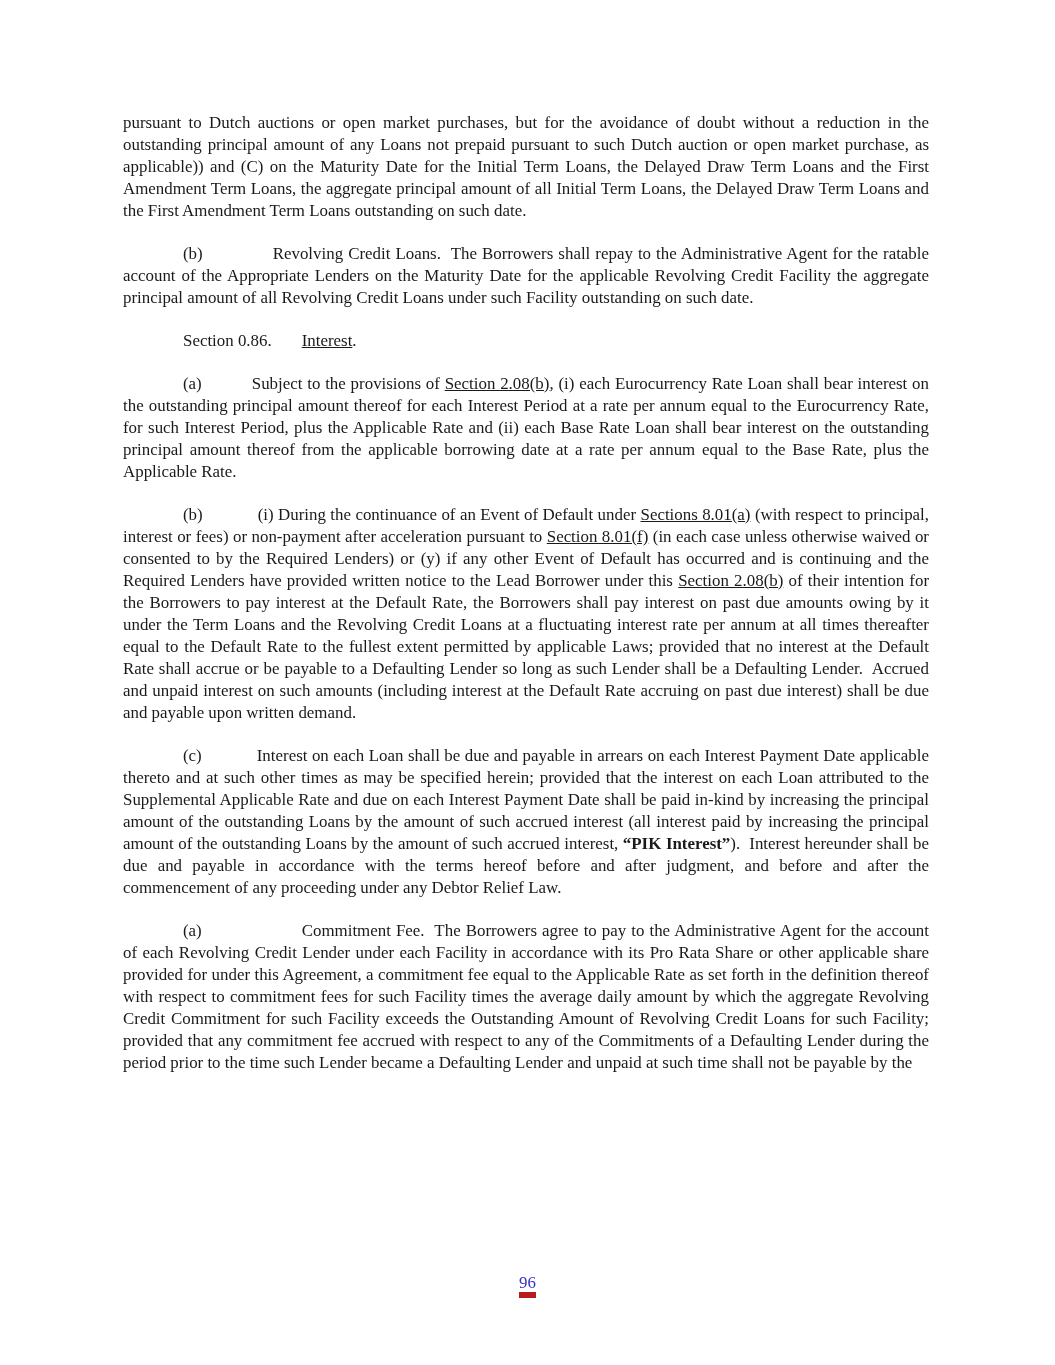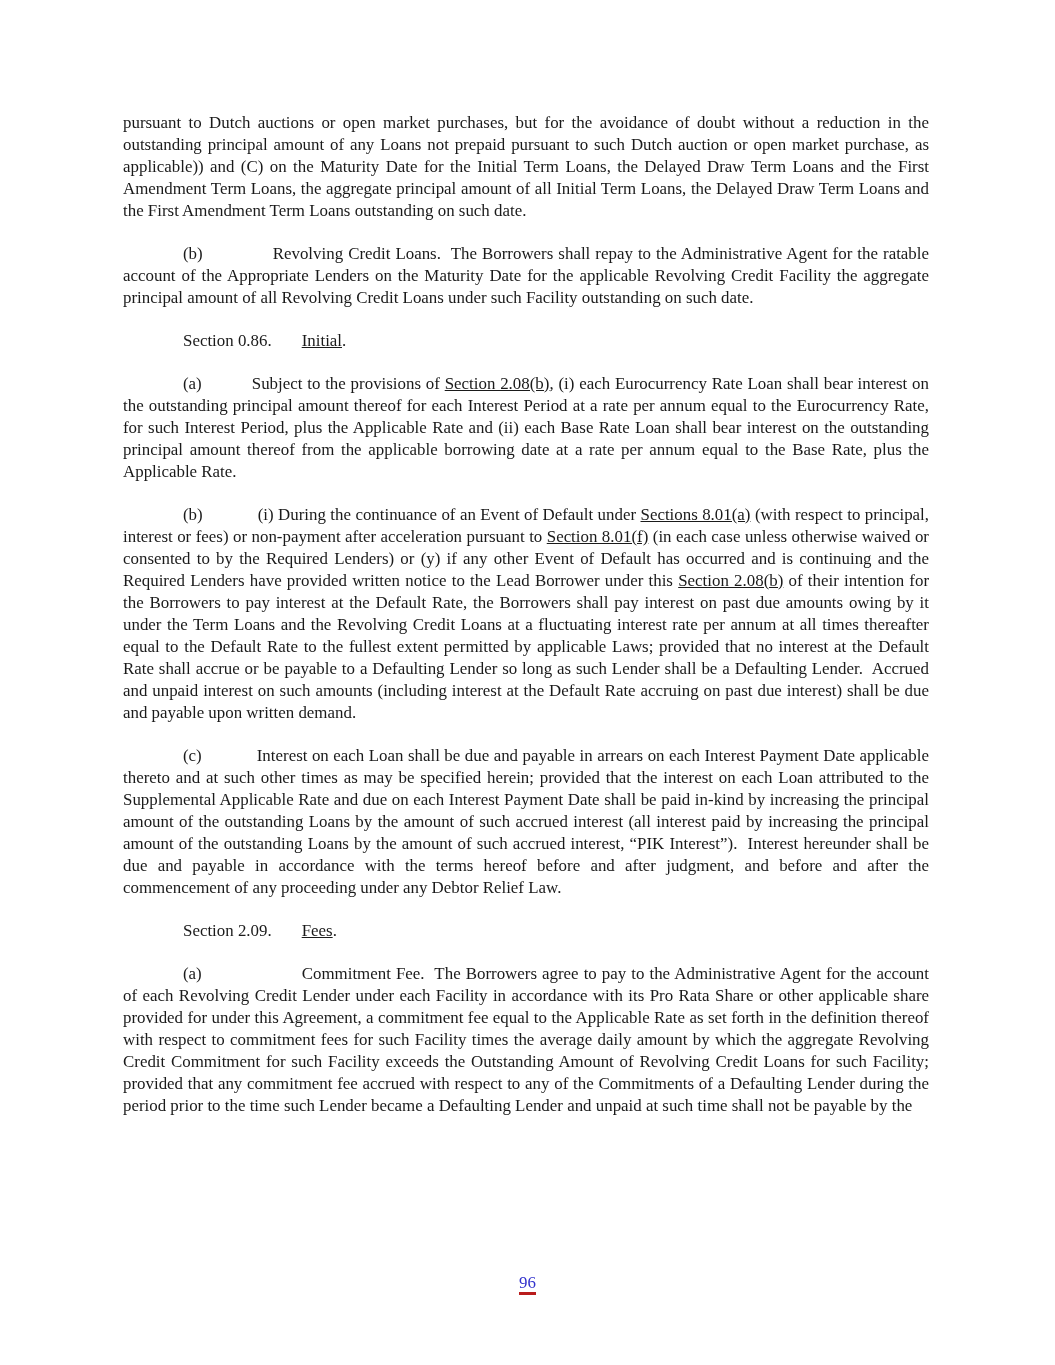--- a/index.html
+++ b/index.html
@@ -26,55 +26,54 @@
     text-align: justify;
   }
   .content p {
     margin: 21px 0 0 0;
   }
   .content p:first-child {
     margin-top: 0;
   }
   
   .i { }
-  .b { font-weight: normal; }
+  .b { font-weight: bold; }
   .u { text-decoration: underline; }
   
   .sp-indent { display: inline-block; width: 60px; }
   .sp-a      { display: inline-block; width: 50px; }
   .sp-b      { display: inline-block; width: 70px; }
   .sp-c      { display: inline-block; width: 55px; }
   .sp-h      { display: inline-block; width: 30px; }
   .sp-f      { display: inline-block; width: 100px; }
   .footer {
     position: absolute;
     left: 0;
     width: 1055px;
     top: 1272px;
     text-align: center;
     font-size: 16.9px;
     line-height: 22px;
   }
   .page-number-link {
     color: #3232cd;
     text-decoration: none;
-    border-bottom: 3px solid #b91c1c;
+    border-bottom: 6px solid #b91c1c;
     cursor: pointer;
   }
 </style>
 </head>
 <body>
 
 <div class="page">
   <div class="content">
       <p><span>pursuant to Dutch auctions or open market purchases, but for the avoidance of doubt without a reduction in the outstanding principal amount of any Loans not prepaid pursuant to such Dutch auction or open market purchase, as applicable)) and (C) on the Maturity Date for the Initial Term Loans, the Delayed Draw Term Loans and the First Amendment Term Loans, the aggregate principal amount of all Initial Term Loans, the Delayed Draw Term Loans and the First Amendment Term Loans outstanding on such date.</span></p>
       <p><span class="sp-indent"></span><span>(b)</span><span class="sp-b"></span><span class="i">Revolving Credit Loans</span><span>.&nbsp; The Borrowers shall repay to the Administrative Agent for the ratable account of the Appropriate Lenders on the Maturity Date for the applicable Revolving Credit Facility the aggregate principal amount of all Revolving Credit Loans under such Facility outstanding on such date.</span></p>
-      <p><span class="sp-indent"></span><span>Section 0.86.</span><span class="sp-h"></span><span class="u">Initial</span><span>.</span></p>
+      <p><span class="sp-indent"></span><span>Section 0.86.</span><span class="sp-h"></span><span class="u">Interest</span><span>.</span></p>
       <p><span class="sp-indent"></span><span>(a)</span><span class="sp-a"></span><span>Subject to the provisions of </span><span class="u">Section 2.08(b)</span><span>, (i) each Eurocurrency Rate Loan shall bear interest on the outstanding principal amount thereof for each Interest Period at a rate per annum equal to the Eurocurrency Rate, for such Interest Period, </span><span class="i">plus</span><span> the Applicable Rate and (ii) each Base Rate Loan shall bear interest on the outstanding principal amount thereof from the applicable borrowing date at a rate per annum equal to the Base Rate, </span><span class="i">plus</span><span> the Applicable Rate.</span></p>
       <p><span class="sp-indent"></span><span>(b)</span><span class="sp-c"></span><span>(i) During the continuance of an Event of Default under </span><span class="u">Sections 8.01(a)</span><span> (with respect to principal, interest or fees) or non-payment after acceleration pursuant to </span><span class="u">Section 8.01(f)</span><span> (in each case unless otherwise waived or consented to by the Required Lenders) or (y) if any other Event of Default has occurred and is continuing and the Required Lenders have provided written notice to the Lead Borrower under this </span><span class="u">Section 2.08(b)</span><span> of their intention for the Borrowers to pay interest at the Default Rate, the Borrowers shall pay interest on past due amounts owing by it under the Term Loans and the Revolving Credit Loans at a fluctuating interest rate per annum at all times thereafter equal to the Default Rate to the fullest extent permitted by applicable Laws; </span><span class="i">provided</span><span> that no interest at the Default Rate shall accrue or be payable to a Defaulting Lender so long as such Lender shall be a Defaulting Lender.&nbsp; Accrued and unpaid interest on such amounts (including interest at the Default Rate accruing on past due interest) shall be due and payable upon written demand.</span></p>
       <p><span class="sp-indent"></span><span>(c)</span><span class="sp-c"></span><span>Interest on each Loan shall be due and payable in arrears on each Interest Payment Date applicable thereto and at such other times as may be specified herein; </span><span class="i">provided</span><span> that the interest on each Loan attributed to the Supplemental Applicable Rate and due on each Interest Payment Date shall be paid in-kind by increasing the principal amount of the outstanding Loans by the amount of such accrued interest (all interest paid by increasing the principal amount of the outstanding Loans by the amount of such accrued interest, </span><span class="b">“PIK Interest”</span><span>).&nbsp; Interest hereunder shall be due and payable in accordance with the terms hereof before and after judgment, and before and after the commencement of any proceeding under any Debtor Relief Law.</span></p>
-      <p><span class="sp-indent"></span><span>Section 2.09.</span><span class="sp-h"></span><span class="u">Fees</span><span>.</span></p>
       <p><span class="sp-indent"></span><span>(a)</span><span class="sp-f"></span><span class="i">Commitment Fee.</span><span>&nbsp; The Borrowers agree to pay to the Administrative Agent for the account of each Revolving Credit Lender under each Facility in accordance with its Pro Rata Share or other applicable share provided for under this Agreement, a commitment fee equal to the Applicable Rate as set forth in the definition thereof with respect to commitment fees for such Facility times the average daily amount by which the aggregate Revolving Credit Commitment for such Facility exceeds the Outstanding Amount of Revolving Credit Loans for such Facility; </span><span class="i">provided</span><span> that any commitment fee accrued with respect to any of the Commitments of a Defaulting Lender during the period prior to the time such Lender became a Defaulting Lender and unpaid at such time shall not be payable by the</span></p>
     </div>
   <div class="footer">
     <span class="page-number-link">96</span>
   </div>
 </div>
 
 </body></html>

